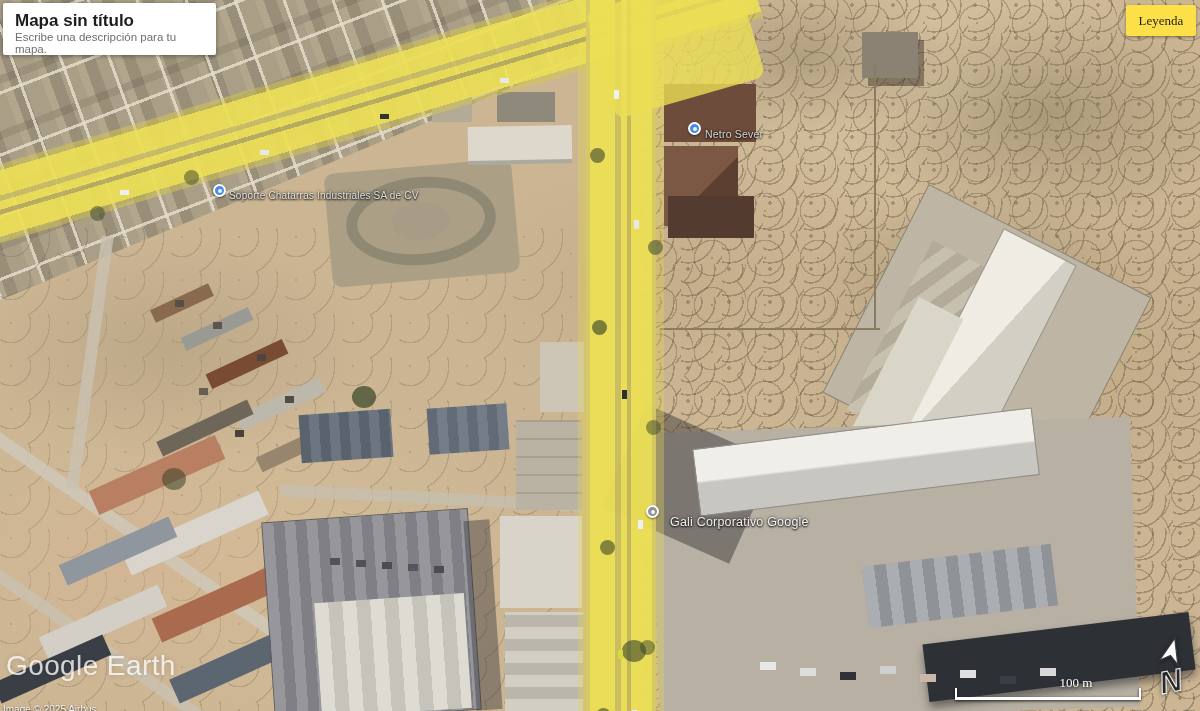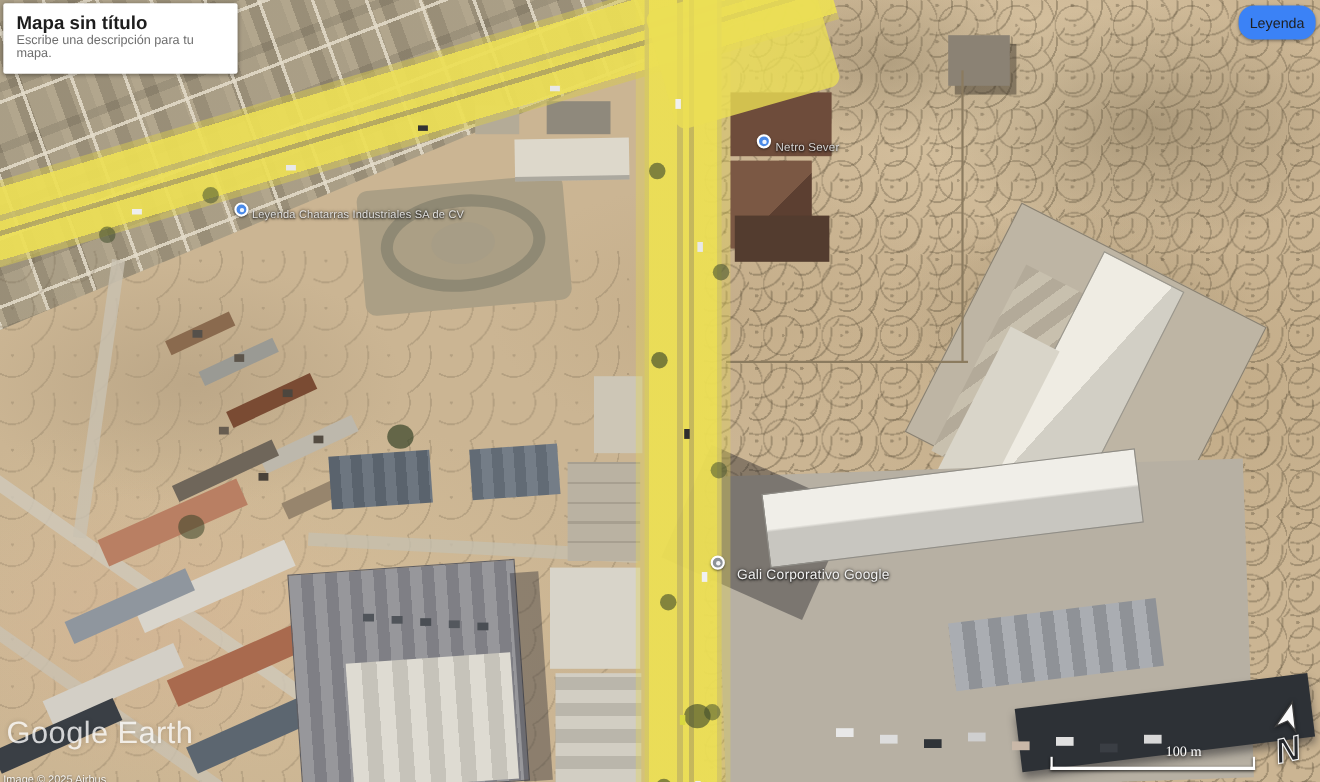--- a/index.html
+++ b/index.html
@@ -51,26 +51,26 @@
        border:2px solid #fff;box-sizing:border-box;box-shadow:0 1px 2px rgba(0,0,0,.5);}
   .poi::after{content:"";position:absolute;left:2.5px;top:2.5px;width:4px;height:4px;
        border-radius:50%;background:rgba(255,255,255,.9);}
   .poi.blue{background:var(--marker-blue);}
   .poi.gray{background:var(--marker-gray);}
   .maplabel{position:absolute;color:var(--label-text);white-space:nowrap;
        text-shadow:0 1px 2px rgba(0,0,0,.95),0 0 3px rgba(0,0,0,.8);letter-spacing:.2px;}
 
   
   #title-card{position:absolute;left:3px;top:3px;width:213px;background:#fff;
-      border-radius:2px;box-shadow:0 1px 4px rgba(0,0,0,.4);padding:8px 12px 12px;box-sizing:border-box;}
+      border-radius:2px;box-shadow:0 1px 4px rgba(0,0,0,.4);padding:8px 12px 0;box-sizing:border-box;}
   #title-card .t{font-size:17px;font-weight:bold;color:#1d1d1d;}
   #title-card .s{font-size:11.5px;color:#6e6e6e;margin-top:0;}
-  #legend-btn{position:absolute;left:1126px;top:5px;width:70px;height:31px;background:#3b82f6;
-      border:none;border-radius:14px;box-shadow:0 1px 3px rgba(0,0,0,.4);
-      font-family:Liberation Sans, sans-serif;font-size:13px;color:#1f1f1f;cursor:pointer;}
+  #legend-btn{position:absolute;left:1126px;top:5px;width:70px;height:31px;background:#fde047;
+      border:none;border-radius:2px;box-shadow:0 1px 3px rgba(0,0,0,.4);
+      font-family:Liberation Serif, serif;font-size:13px;color:#1f1f1f;cursor:pointer;}
   #logo{position:absolute;left:6px;top:650px;font-size:28px;color:rgba(255,255,255,.78);
       letter-spacing:.4px;text-shadow:0 0 5px rgba(0,0,0,.18);}
   #copyright{position:absolute;left:3px;top:693px;font-size:10px;color:rgba(255,255,255,.92);
       text-shadow:0 1px 2px rgba(0,0,0,.85);margin-top:11px;}
   #scalebar{position:absolute;left:955px;top:679px;width:186px;height:21px;
       filter:drop-shadow(0 1px 1.5px rgba(0,0,0,.8));}
   #scalebar .line{position:absolute;left:0;right:0;bottom:0;height:9px;
       border-left:2px solid #fff;border-right:2px solid #fff;border-bottom:3px solid #fff;}
   #scalebar .lbl{position:absolute;left:56px;right:0;top:-4px;text-align:center;
       color:#fff;font-size:13px;font-family:Liberation Serif, serif;}
@@ -152,21 +152,21 @@
     <div class="f" style="left:586px;top:0;width:70px;height:711px;opacity:.93;background:linear-gradient(to right,#d6c964 0 6%,var(--road-highlight) 6% 42%,#cabd5e 42% 50%,var(--road-highlight) 50% 58%,#c4b75a 58% 64%,var(--road-highlight) 64% 94%,#d6c964 94% 100%);"></div>
     <div class="f" style="left:598px;top:-12px;width:155px;height:112px;background:rgba(235,222,85,.8);border-radius:10px;transform:rotate(-16deg);"></div>
 
     <div class="f" style="left:590px;top:148px;width:15px;height:15px;border-radius:50%;background:rgba(70,82,48,.65);box-shadow:58px 92px 0 0 rgba(70,82,48,.6),2px 172px 0 0 rgba(62,74,42,.65),56px 272px 0 0 rgba(70,82,48,.55),10px 392px 0 0 rgba(62,74,42,.6),50px 492px 0 0 rgba(70,82,48,.55),6px 560px 0 0 rgba(62,74,42,.6),-406px 22px 0 0 rgba(70,82,48,.55),-500px 58px 0 0 rgba(62,74,42,.55);"></div>
     <div class="f" style="left:352px;top:386px;width:24px;height:22px;border-radius:50%;background:rgba(56,68,40,.7);box-shadow:-190px 82px 0 0 rgba(56,68,40,.55),270px 254px 0 0 rgba(56,68,40,.6);"></div>
 
     <div class="f" style="left:614px;top:90px;width:5px;height:9px;background:#f0f0f0;box-shadow:20px 130px 0 0 #e8e8e8,8px 300px 0 0 #2e2e2e,24px 430px 0 0 #f0f0f0,4px 560px 0 0 #d8d840,18px 620px 0 0 #eeeeee;"></div>
     <div class="f" style="left:120px;top:190px;width:9px;height:5px;background:#eeeeee;box-shadow:140px -40px 0 0 #e8e8e8,260px -76px 0 0 #333333,380px -112px 0 0 #e8e8e8;"></div>
 
     <div class="poi blue" style="left:213px;top:184px;"></div>
-    <div class="maplabel" style="left:229px;top:190px;font-size:10px;color:rgba(240,240,240,.9);">Leyenda Chatarras Industriales SA de CV</div>
+    <div class="maplabel" style="left:229px;top:190px;font-size:10px;color:rgba(240,240,240,.9);">Soporte Chatarras Industriales SA de CV</div>
     <div class="poi blue" style="left:688px;top:122px;"></div>
     <div class="maplabel" style="left:705px;top:128px;font-size:10.5px;color:rgba(235,235,235,.88);">Netro Sever</div>
     <div class="poi gray" style="left:646px;top:505px;"></div>
     <div class="maplabel" style="left:670px;top:515px;font-size:12.5px;">Gali Corporativo Google</div>
   </div>
 
   <div id="title-card">
     <div class="t">Mapa sin título</div>
     <div class="s">Escribe una descripción para tu mapa.</div>
   </div>

